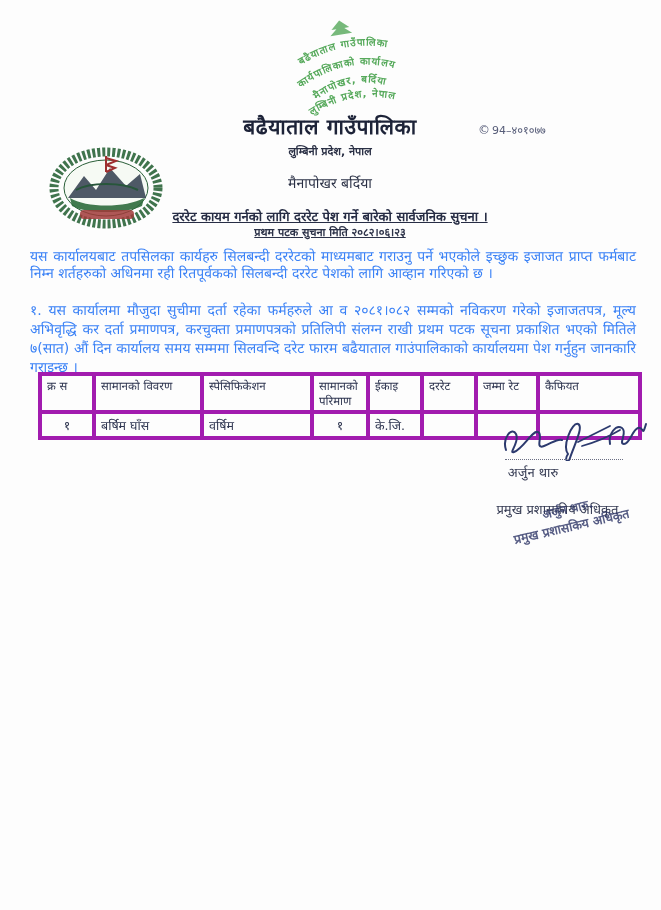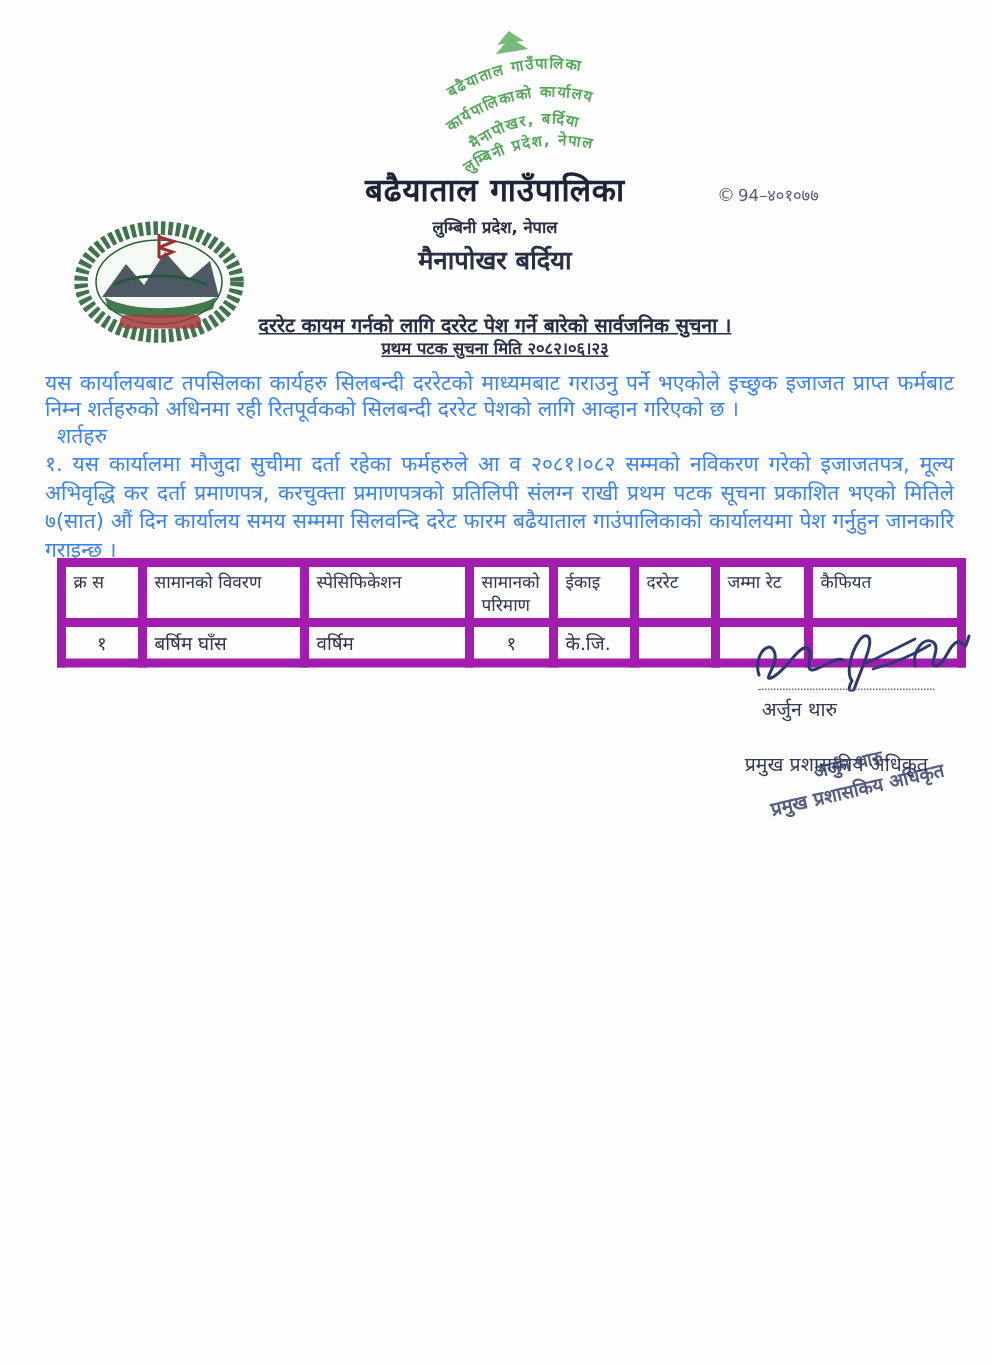--- a/index.html
+++ b/index.html
@@ -16,21 +16,21 @@
     transform:rotate(-9deg); opacity:.88;
   }
   .stamp-top svg { width:100%; height:100%; }
   .stamp-top text { fill:#3f9e45; font-size:10px; font-weight:bold; letter-spacing:1px; }
 
   
   .hdr { position:absolute; left:30px; top:112px; width:600px; text-align:center; }
   .hdr .muni  { font-size:21px; font-weight:bold; color:#1d2338; letter-spacing:.5px; }
   .hdr .office{ font-size:26px; font-weight:bold; color:#171d33; margin-top:2px; letter-spacing:.5px; }
   .hdr .prov  { font-size:11px; font-weight:bold; color:#2a3045; margin-top:3px; }
-  .hdr .addr  { font-size:17px; font-weight:bold; color:#2a3045; margin-top:3px; }
+  .hdr .addr  { font-size:14px; font-weight:normal; color:#2a3045; margin-top:15px; }
   .phone {
     position:absolute; left:478px; top:122px; font-size:11px; color:#565c78;
     display:flex; align-items:center; gap:2px;
   }
   .phone .ic { font-size:12px; }
 
   
   .emblem { position:absolute; left:46px; top:146px; width:120px; height:88px; }
   .emblem svg { width:100%; height:100%; }
 
@@ -52,21 +52,21 @@
   .p-intro { top:248px; }
   .p-terms-h { top:283px; left:38px; width:200px; text-align:left; }
   .p-term1 { top:301px; line-height:19px; }
 
   
   .rate-table {
     position:absolute; left:38px; top:372px; width:600px;
     border-collapse:collapse; table-layout:fixed; font-size:12px; color:#2e3550;
   }
   .rate-table th, .rate-table td {
-    border:6px solid #a21caf; padding:2px 5px; vertical-align:top;
+    border:4px solid #a21caf; padding:2px 5px; vertical-align:top;
     font-weight:normal; text-align:left; overflow:hidden; white-space:nowrap;
   }
   .rate-table thead th { height:34px; font-size:11.5px; white-space:normal; }
   .rate-table tbody td { height:26px; font-size:12.5px; vertical-align:middle; }
   .rate-table tbody td.num { text-align:center; }
 
   
   .sig-svg { position:absolute; left:498px; top:416px; width:152px; height:45px; }
   .sig-line { position:absolute; left:505px; top:459px; width:118px; border-bottom:1px dotted #6b6f84; }
   .sig-name {
@@ -125,21 +125,20 @@
       <path d="M24,52 C40,62 80,62 98,52 L96,60 C78,68 42,68 26,60 Z" fill="#2e6b3c" opacity=".9"></path>
       <rect x="34" y="64" width="54" height="9" rx="4" fill="#a13a3a" opacity=".85"></rect>
       <path d="M30,44 C44,36 76,36 92,44" stroke="#27563a" stroke-width="2" fill="none"></path>
     </svg>
   </div>
 
   <div class="subj1">दररेट कायम गर्नको लागि दररेट पेश गर्ने बारेको सार्वजनिक सुचना ।</div>
   <div class="subj2">प्रथम पटक सुचना मिति २०८२।०६।२३</div>
 
   <div class="para p-intro">यस कार्यालयबाट तपसिलका कार्यहरु सिलबन्दी दररेटको माध्यमबाट गराउनु पर्ने भएकोले इच्छुक इजाजत प्राप्त फर्मबाट निम्न शर्तहरुको अधिनमा रही रितपूर्वकको सिलबन्दी दररेट पेशको लागि आव्हान गरिएको छ ।</div>
-  <div class="para p-terms-h">शर्तहरु</div>
   <div class="para p-term1">१. यस कार्यालमा मौजुदा सुचीमा दर्ता रहेका फर्महरुले आ व  २०८१।०८२ सम्मको नविकरण गरेको इजाजतपत्र, मूल्य अभिवृद्धि कर दर्ता प्रमाणपत्र, करचुक्ता प्रमाणपत्रको प्रतिलिपी संलग्न राखी प्रथम पटक सूचना प्रकाशित भएको मितिले ७(सात) औं दिन कार्यालय समय सम्ममा सिलवन्दि दरेट फारम बढैयाताल गाउंपालिकाको कार्यालयमा पेश गर्नुहुन जानकारि गराइन्छ ।</div>
 
   <table class="rate-table">
     <colgroup>
       <col style="width:54px">
         <col style="width:108px">
         <col style="width:110px">
         <col style="width:56px">
       <col style="width:54px">
         <col style="width:54px">

